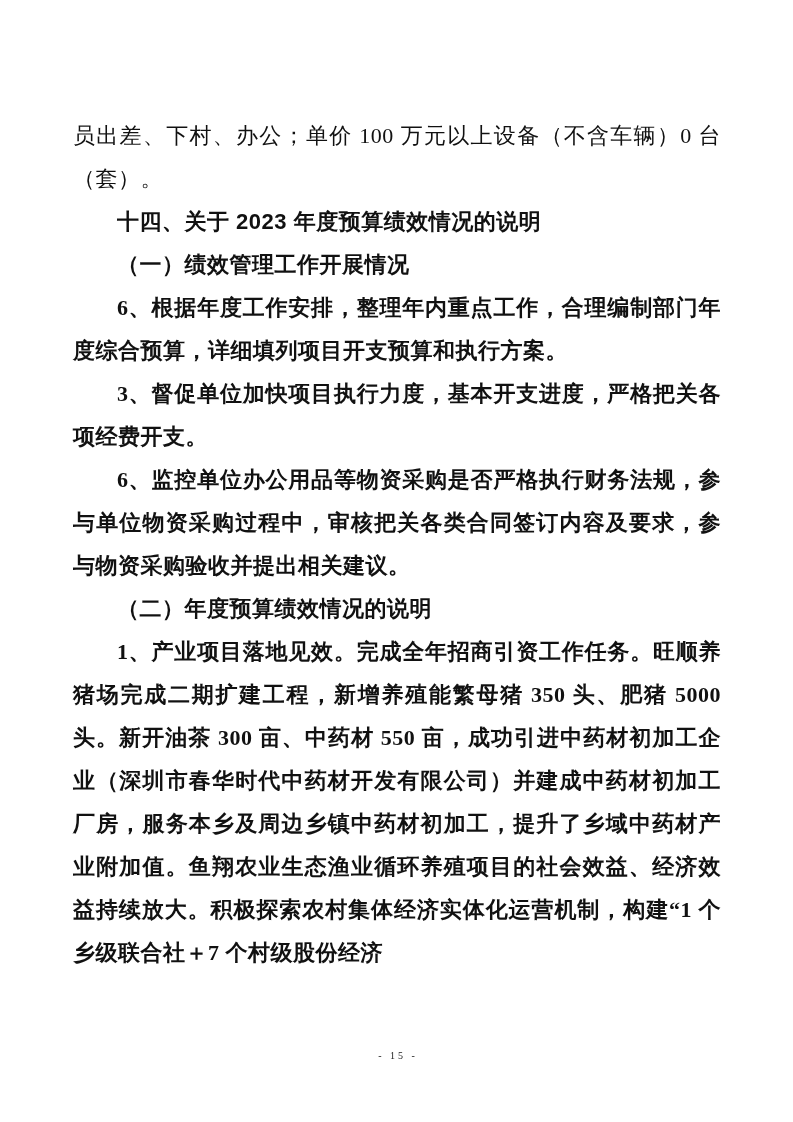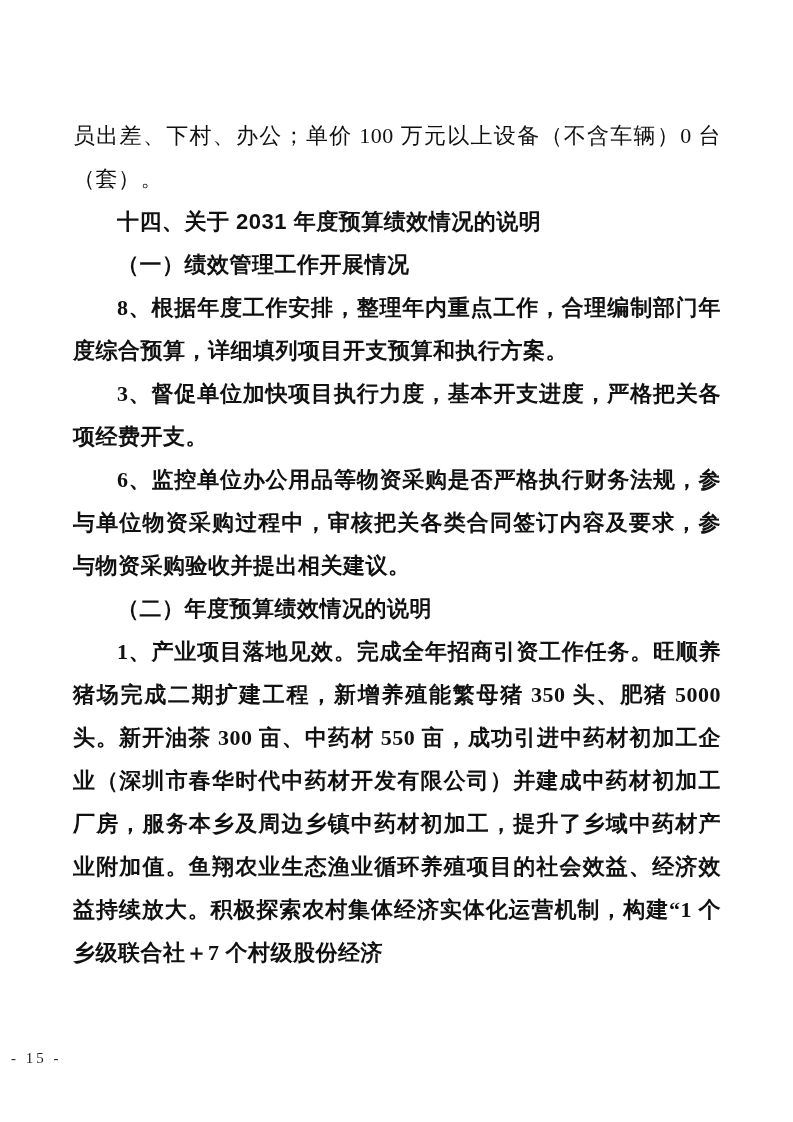--- a/index.html
+++ b/index.html
@@ -41,37 +41,38 @@
     font-weight: bold;
     font-family: "Liberation Sans", "DejaVu Sans", sans-serif;
   }
   .para-sub,
   .para-body {
     text-indent: 2em;
     font-weight: bold;
   }
   .footer {
     position: absolute;
-    left: 11px;
+    left: 3px;
     right: 0;
     top: 1036px;
-    font-size: 15px;
+    text-align: center;
+    font-size: 10px;
     letter-spacing: 3px;
     color: #222222;
     font-family: "Liberation Serif", "DejaVu Serif", serif;
   }
 </style>
 </head>
 <body>
 
 <div class="page">
   <div class="content">
     <p class="para-continuation">员出差、下村、办公；单价 100 万元以上设备（不含车辆）0 台（套）。</p>
-    <p class="para-heading">十四、关于 2031 年度预算绩效情况的说明</p>
+    <p class="para-heading">十四、关于 2023 年度预算绩效情况的说明</p>
     <p class="para-sub">（一）绩效管理工作开展情况</p>
-    <p class="para-body">8、根据年度工作安排，整理年内重点工作，合理编制部门年度综合预算，详细填列项目开支预算和执行方案。</p>
+    <p class="para-body">6、根据年度工作安排，整理年内重点工作，合理编制部门年度综合预算，详细填列项目开支预算和执行方案。</p>
     <p class="para-body">3、督促单位加快项目执行力度，基本开支进度，严格把关各项经费开支。</p>
     <p class="para-body">6、监控单位办公用品等物资采购是否严格执行财务法规，参与单位物资采购过程中，审核把关各类合同签订内容及要求，参与物资采购验收并提出相关建议。</p>
     <p class="para-sub">（二）年度预算绩效情况的说明</p>
     <p class="para-body">1、产业项目落地见效。完成全年招商引资工作任务。旺顺养猪场完成二期扩建工程，新增养殖能繁母猪 350 头、肥猪 5000 头。新开油茶 300 亩、中药材 550 亩，成功引进中药材初加工企业（深圳市春华时代中药材开发有限公司）并建成中药材初加工厂房，服务本乡及周边乡镇中药材初加工，提升了乡域中药材产业附加值。鱼翔农业生态渔业循环养殖项目的社会效益、经济效益持续放大。积极探索农村集体经济实体化运营机制，构建“1 个乡级联合社＋7 个村级股份经济</p>
   </div>
   <div class="footer">- 15 -</div>
 </div>
 
 </body></html>

